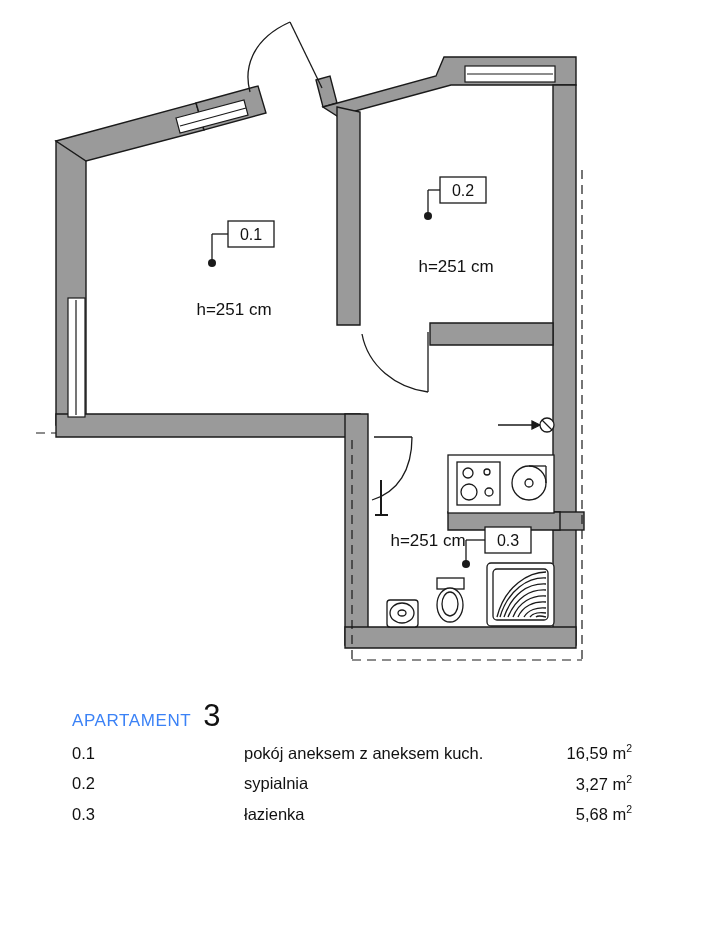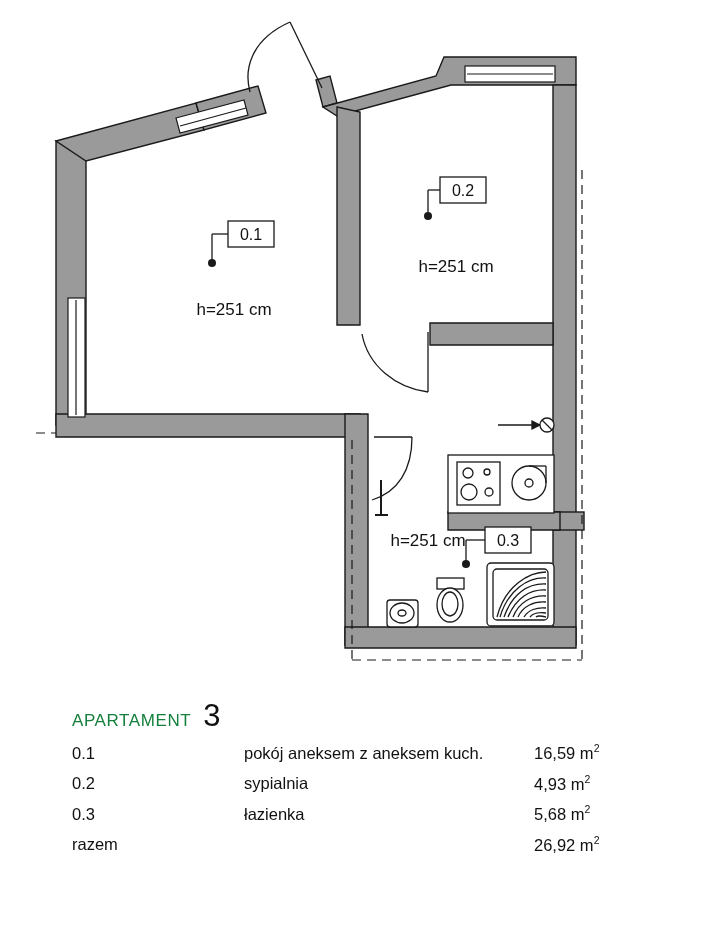--- a/index.html
+++ b/index.html
@@ -43,42 +43,42 @@
   }
   #legend-title-row {
     display: flex;
     align-items: baseline;
     padding-left: 72px;
     margin-bottom: 6px;
   }
   #legend-title {
     font-size: 17px;
     letter-spacing: 0.6px;
-    color: #15803d;
+    color: #3b82f6;
   }
   #legend-number {
     font-size: 31px;
     margin-left: 12px;
     color: #111111;
     line-height: 1;
   }
   table.legend-table {
     border-collapse: collapse;
     margin-left: 72px;
     width: 560px;
   }
   table.legend-table td {
     font-size: 16.5px;
     color: #111111;
     padding: 5px 0;
     vertical-align: baseline;
   }
   td.col-code { width: 172px; }
   td.col-name { width: 290px; }
-  td.col-area { text-align: left; width: 98px; white-space: nowrap; }
+  td.col-area { text-align: right; width: 98px; white-space: nowrap; }
   sup.unit { font-size: 10.5px; vertical-align: super; }
 </style>
 </head>
 <body>
 
 <div id="floorplan-wrap">
   <svg id="floorplan" width="702" height="690" viewBox="0 0 702 690" xmlns="http://www.w3.org/2000/svg">
 
     <g stroke="#1a1a1a" stroke-width="1.4" fill="#9a9a9a">
 
@@ -247,27 +247,22 @@
   <table class="legend-table">
     <tbody>
       <tr>
         <td class="col-code">0.1</td>
         <td class="col-name">pokój aneksem z aneksem kuch.</td>
         <td class="col-area"><span>16,59 m</span><sup class="unit">2</sup></td>
       </tr>
       <tr>
         <td class="col-code">0.2</td>
         <td class="col-name">sypialnia</td>
-        <td class="col-area"><span>4,93 m</span><sup class="unit">2</sup></td>
+        <td class="col-area"><span>3,27 m</span><sup class="unit">2</sup></td>
       </tr>
       <tr>
         <td class="col-code">0.3</td>
         <td class="col-name">łazienka</td>
         <td class="col-area"><span>5,68 m</span><sup class="unit">2</sup></td>
       </tr>
-      <tr>
-        <td class="col-code">razem</td>
-        <td class="col-name"></td>
-        <td class="col-area"><span>26,92 m</span><sup class="unit">2</sup></td>
-      </tr>
     </tbody>
   </table>
 </div>
 
 </body></html>

